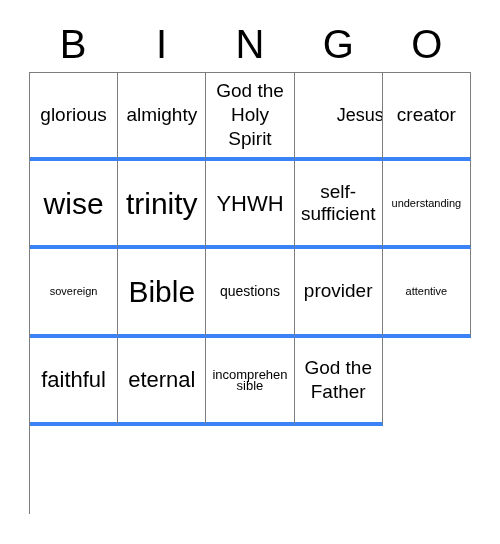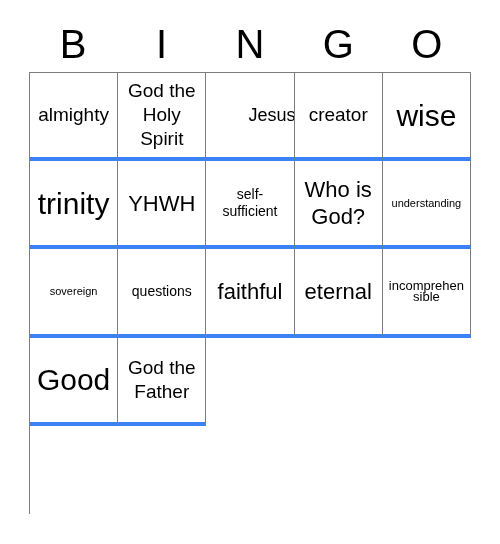--- a/index.html
+++ b/index.html
@@ -76,21 +76,21 @@
     width: 100%;
     text-align: center;
     word-wrap: break-word;
     color: #000000;
   }
 
   
   .fs-xxs .cell-text { font-size: 13px;  line-height: 11px; }
   .fs-xs  .cell-text { font-size: 11px; line-height: 13px; }
   .fs-sm  .cell-text { font-size: 14px; line-height: 17px; }
-  .fs-md  .cell-text { font-size: 14px; line-height: 17px; }
+  .fs-md  .cell-text { font-size: 19px; line-height: 22px; }
   .fs-lg  .cell-text { font-size: 11px; line-height: 21px; }
   .fs-xl  .cell-text { font-size: 19px; line-height: 24px; }
   .fs-2xl .cell-text { font-size: 22px; line-height: 27px; }
   .fs-3xl .cell-text { font-size: 18px; line-height: 31px; margin-left: 44px; }
   .fs-4xl .cell-text { font-size: 30px; line-height: 35px; }
 </style>
 </head>
 <body>
 
 <div class="card">
@@ -98,20 +98,23 @@
   <div class="header-row">
     <div class="header-letter">B</div>
     <div class="header-letter">I</div>
     <div class="header-letter">N</div>
     <div class="header-letter">G</div>
     <div class="header-letter">O</div>
   </div>
 
   <div class="grid">
 
+    <div class="cell fs-xl">
+        <span class="cell-text">glorious</span>
+      </div>
     <div class="cell fs-xl">
         <span class="cell-text">almighty</span>
       </div>
     <div class="cell fs-xl">
         <span class="cell-text">God the Holy Spirit</span>
       </div>
     <div class="cell fs-3xl">
         <span class="cell-text">Jesus</span>
       </div>
     <div class="cell fs-xl">
@@ -123,45 +126,48 @@
       </div>
     <div class="cell fs-4xl">
         <span class="cell-text">trinity</span>
       </div>
     <div class="cell fs-2xl">
         <span class="cell-text">YHWH</span>
       </div>
     <div class="cell fs-md">
         <span class="cell-text">self-sufficient</span>
       </div>
-    <div class="cell fs-2xl">
-        <span class="cell-text">Who is God?</span>
-      </div>
 
     <div class="cell fs-xs">
         <span class="cell-text">understanding</span>
       </div>
     <div class="cell fs-lg">
         <span class="cell-text">sovereign</span>
       </div>
 
+    <div class="cell fs-4xl">
+        <span class="cell-text">Bible</span>
+      </div>
     <div class="cell fs-sm">
         <span class="cell-text">questions</span>
+      </div>
+    <div class="cell fs-xl">
+        <span class="cell-text">provider</span>
+      </div>
+    <div class="cell fs-lg">
+        <span class="cell-text">attentive</span>
       </div>
     <div class="cell fs-2xl">
         <span class="cell-text">faithful</span>
       </div>
 
     <div class="cell fs-2xl">
         <span class="cell-text">eternal</span>
       </div>
     <div class="cell fs-xxs">
         <span class="cell-text">incomprehensible</span>
       </div>
-    <div class="cell fs-4xl">
-        <span class="cell-text">Good</span>
-      </div>
     <div class="cell fs-xl">
         <span class="cell-text">God the Father</span>
       </div>
 
   </div>
 </div>
 
 </body></html>

